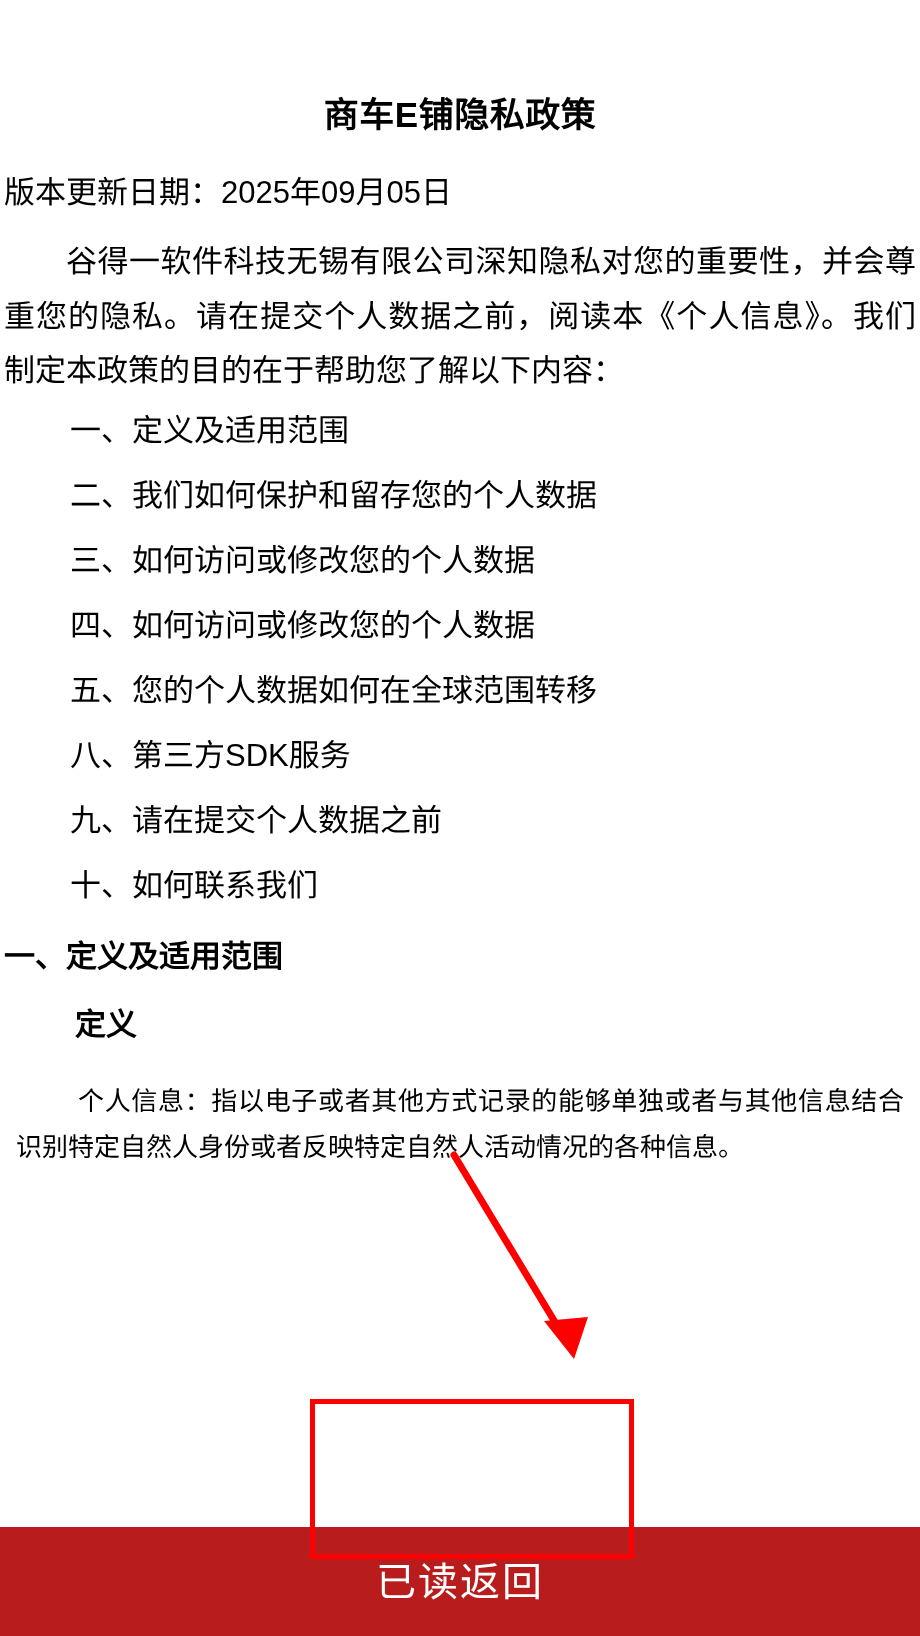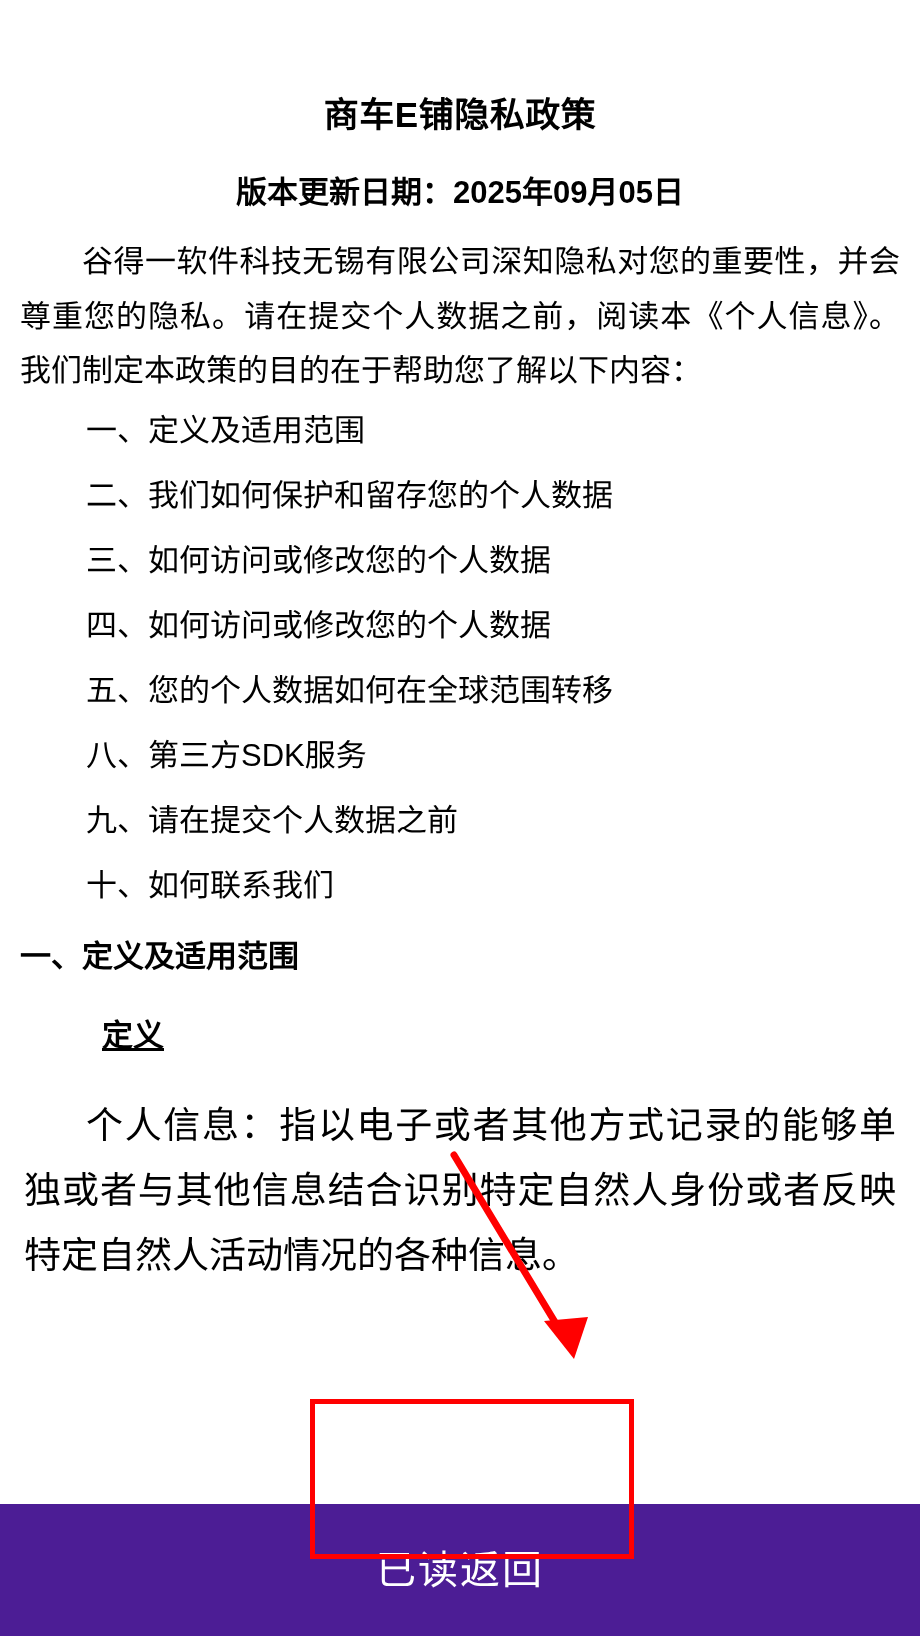--- a/index.html
+++ b/index.html
@@ -16,40 +16,39 @@
     color: #000000;
   }
 
   .page {
     position: absolute;
     top: 0; left: 0;
     width: 920px;
     height: 1636px;
     background: #ffffff;
     box-sizing: border-box;
-    padding: 0 20px;
+    padding: 0 4px;
   }
 
   .doc-title {
     margin: 0;
     padding-top: 92px;
     text-align: center;
     font-size: 35px;
     font-weight: bold;
     line-height: 1.3;
     letter-spacing: 0.5px;
   }
 
   .version-line {
     margin: 0;
     padding-top: 34px;
     font-size: 31px;
     line-height: 1.35;
-    text-align: center;
-    font-weight: bold;
+    text-align: left;
   }
 
   .intro {
     margin: 0;
     padding-top: 22px;
     font-size: 31px;
     line-height: 1.75;
     text-indent: 62px;
     text-align: justify;
   }
@@ -67,45 +66,44 @@
   }
 
   .section-heading {
     margin: 0;
     padding-top: 20px;
     font-size: 31px;
     line-height: 1.2;
   }
 
   .sub-heading {
-    margin: 16px;
+    margin: 5px;
     padding-top: 26px;
     padding-left: 66px;
     font-size: 31px;
     line-height: 1.2;
-    text-decoration: underline;
   }
 
   .body-para {
-    margin: 4px;
+    margin: 12px;
     padding-top: 24px;
-    font-size: 37px;
+    font-size: 26px;
     line-height: 1.75;
     text-indent: 62px;
     text-align: justify;
   }
 
   
   .bottom-bar {
     position: absolute;
     left: 0;
     bottom: 0;
     width: 920px;
-    height: 132px;
-    background: #4c1d95;
+    height: 109px;
+    background: #b91c1c;
     display: flex;
     align-items: center;
     justify-content: center;
   }
   .bottom-bar-label {
     color: #ffffff;
     font-size: 40px;
     letter-spacing: 2px;
     line-height: 1;
   }

